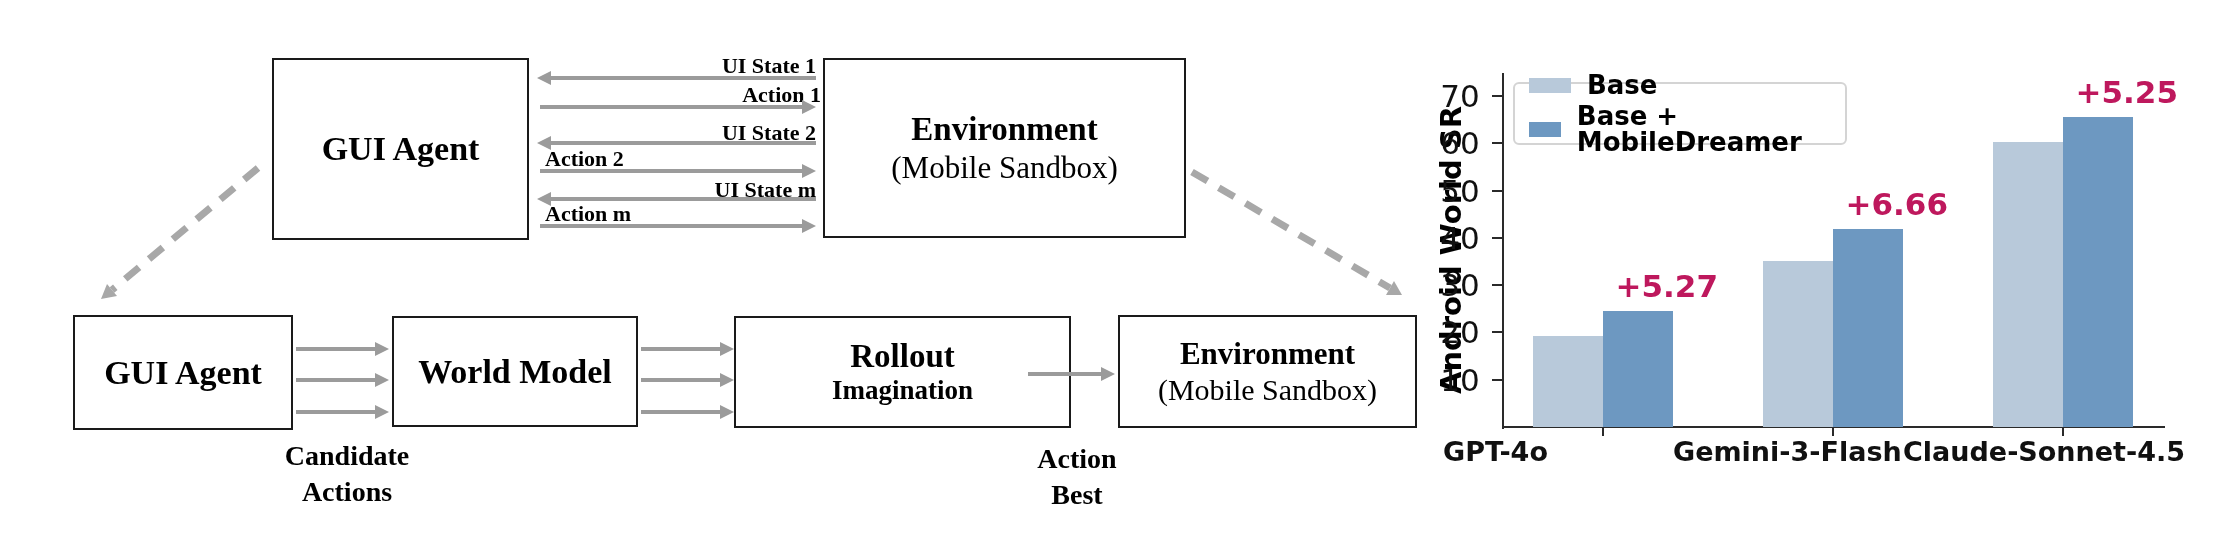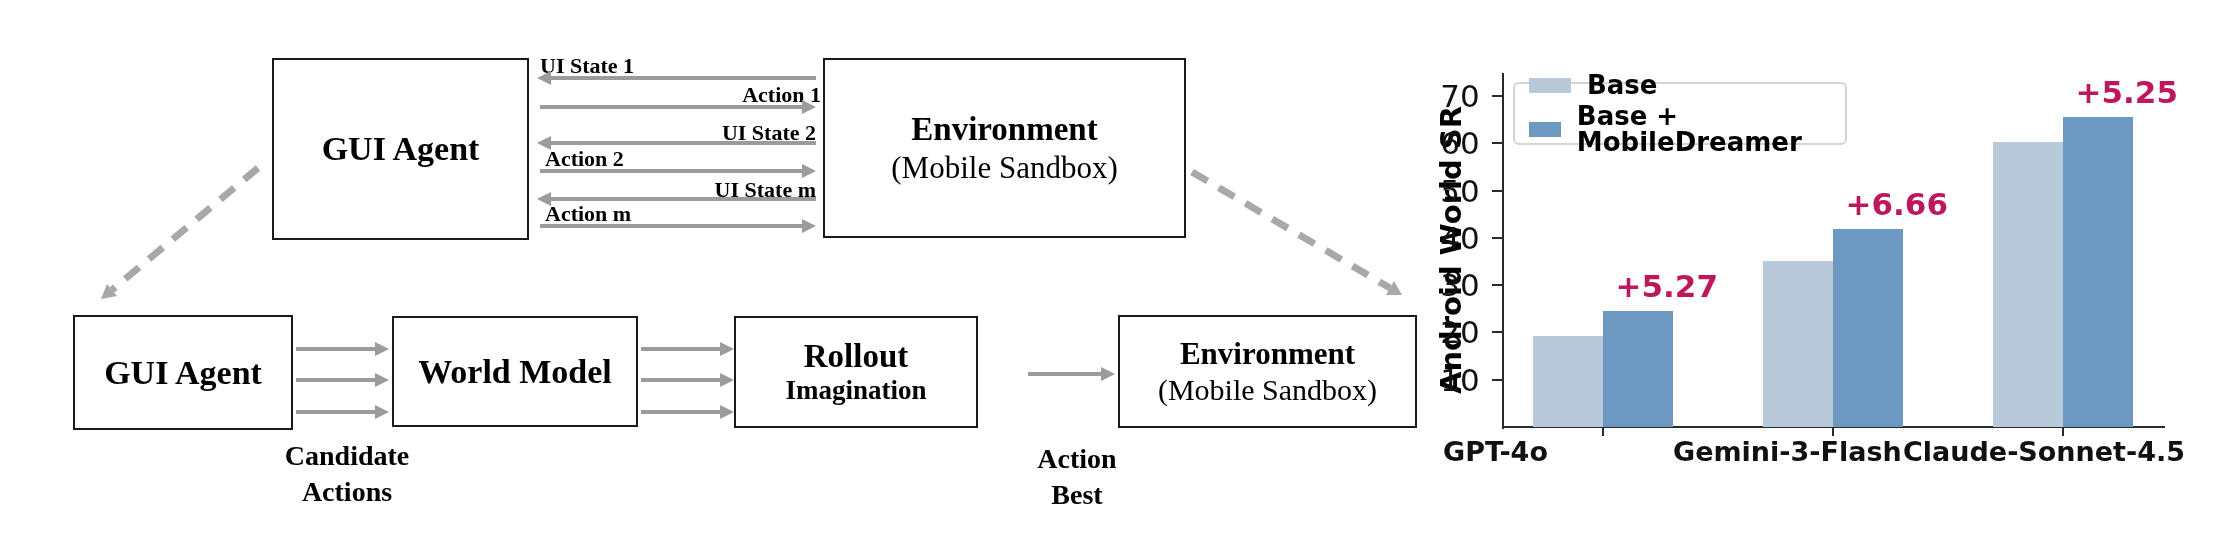--- a/index.html
+++ b/index.html
@@ -45,21 +45,21 @@
 
   <div class="box" style="left:272px;top:58px;width:257px;height:182px">
     <div class="one-line">GUI Agent</div>
   </div>
 
   <div class="box" style="left:823px;top:58px;width:363px;height:180px">
     <div class="ttl">Environment</div>
     <div class="sub">(Mobile Sandbox)</div>
   </div>
 
-  <div class="exlabel" style="left:540px;top:53px;width:276px;">UI State 1</div>
+  <div class="exlabel" style="left:540px;top:53px;width:276px;text-align:right">UI State 1</div>
   <div class="arrow left" style="left:550px;top:76px;width:266px"></div>
 
   <div class="exlabel" style="left:545px;top:82px;width:276px;text-align:right">Action 1</div>
   <div class="arrow right" style="left:540px;top:105px;width:263px"></div>
 
   <div class="exlabel" style="left:540px;top:120px;width:276px;text-align:right">UI State 2</div>
   <div class="arrow left" style="left:550px;top:141px;width:266px"></div>
 
   <div class="exlabel" style="left:545px;top:146px;width:276px;text-align:left">Action 2</div>
   <div class="arrow right" style="left:540px;top:169px;width:263px"></div>
@@ -80,21 +80,21 @@
   </svg>
 
   <div class="box" style="left:73px;top:315px;width:220px;height:115px">
     <div class="one-line">GUI Agent</div>
   </div>
 
   <div class="box" style="left:392px;top:316px;width:246px;height:111px">
     <div class="one-line">World Model</div>
   </div>
 
-  <div class="box" style="left:734px;top:316px;width:244px;height:112px">
+  <div class="box" style="left:734px;top:316px;width:337px;height:112px">
     <div class="one-line" style="font-size:33px;line-height:1.15">Rollout</div>
     <div class="one-line" style="font-size:27px;line-height:1.15">Imagination</div>
   </div>
 
   <div class="box" style="left:1118px;top:315px;width:299px;height:113px">
     <div class="ttl" style="font-size:31px">Environment</div>
     <div class="sub" style="font-size:30px">(Mobile Sandbox)</div>
   </div>
 
   <div class="arrow right" style="left:296px;top:347px;width:80px"></div>

